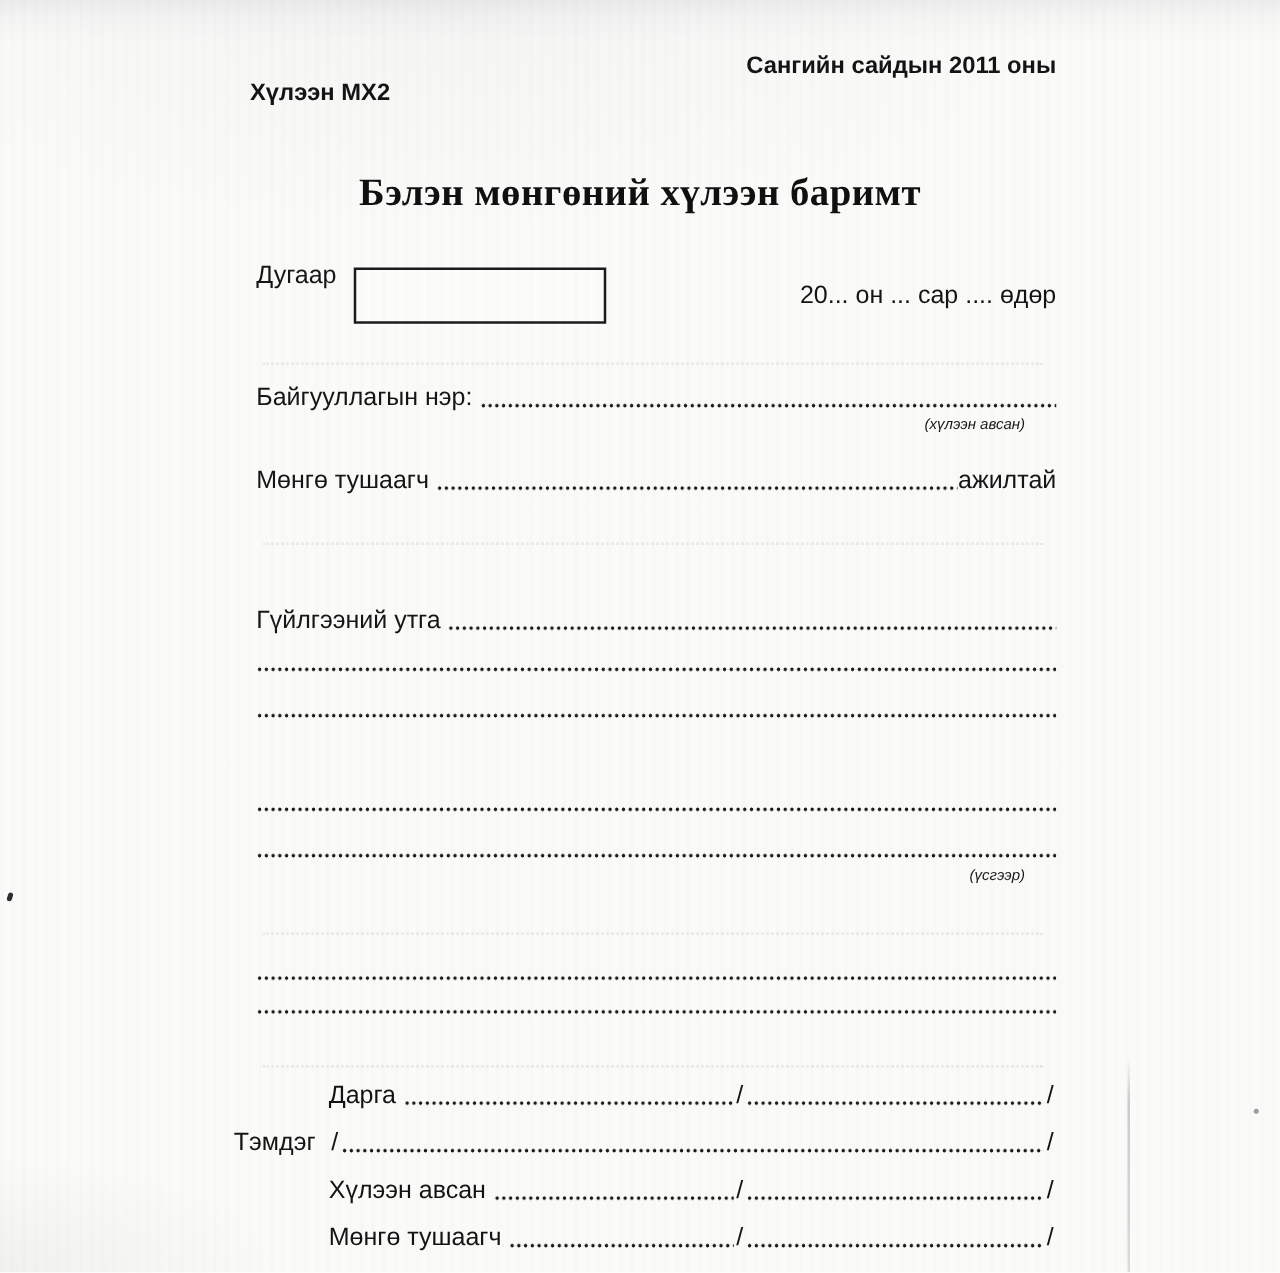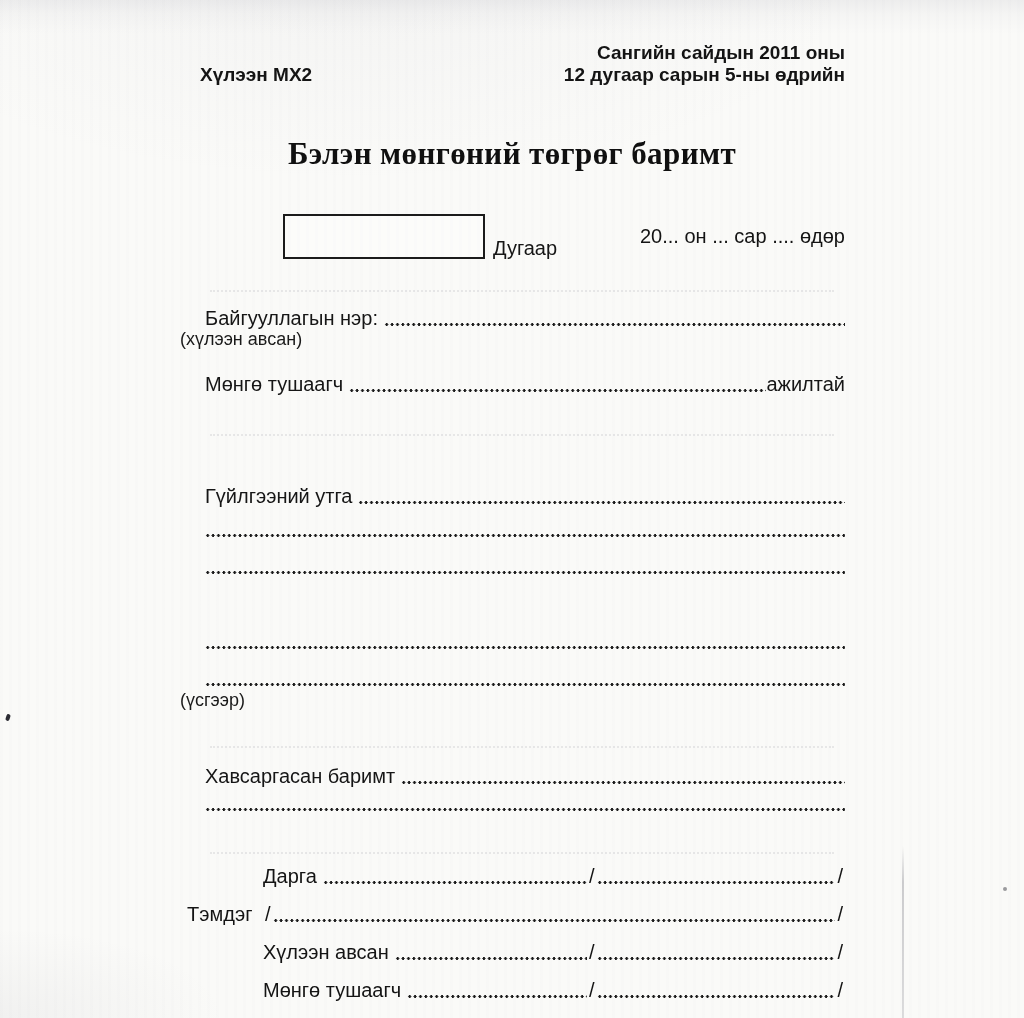--- a/index.html
+++ b/index.html
@@ -52,22 +52,22 @@
     width:198px;height:41px;
     border:2px solid #1b1b1b;
     background:rgba(255,255,255,0.35);
   }
   .date-line{
     position:absolute;right:179px;top:224px;
     font-size:20px;line-height:24px;
   }
   .note{
     position:absolute;left:180px;width:640px;
-    text-align:left;
-    font-size:18px;line-height:21px;
+    text-align:right;
+    font-style:italic;font-size:12px;line-height:21px;
     color:#1a1a1a;
   }
   .stamp{
     position:absolute;left:187px;top:902px;
     font-size:20px;line-height:24px;text-align:center;
   }
   .sig-row{
     position:absolute;left:263px;right:179px;
     display:flex;align-items:flex-end;
     font-size:20px;line-height:24px;height:24px;white-space:pre;
@@ -95,26 +95,25 @@
 </style>
 </head>
 <body>
 
 <div class="page">
 
   <span class="form-code">Хүлээн МХ2</span>
 
   <div class="auth">
     <div>Сангийн сайдын 2011 оны</div>
-    <div>12 дугаар сарын 5-ны өдрийн</div>
-  </div>
-
-  <h1 class="title">Бэлэн мөнгөний төгрөг баримт</h1>
-
-  <div class="row" style="top:236px;justify-content:center;">
+  </div>
+
+  <h1 class="title">Бэлэн мөнгөний хүлээн баримт</h1>
+
+  <div class="row" style="top:208px;">
     <span class="lbl">Дугаар</span>
   </div>
   <div class="num-box"></div>
   <div class="date-line">20... он ... сар .... өдөр</div>
 
   <div class="ghost" style="top:290px;"></div>
   <div class="row" style="top:306px;">
     <span class="lbl sp">Байгууллагын нэр:</span>
     <span class="dots"></span>
   </div>
@@ -142,21 +141,20 @@
   <div class="row" style="top:629px;">
     <span class="dots"></span>
   </div>
   <div class="row" style="top:666px;">
     <span class="dots"></span>
   </div>
   <div class="note" style="top:690px;">(үсгээр)</div>
 
   <div class="ghost" style="top:746px;"></div>
   <div class="row" style="top:764px;">
-    <span class="lbl sp">Хавсаргасан баримт</span>
     <span class="dots"></span>
   </div>
   <div class="row" style="top:791px;">
     <span class="dots"></span>
   </div>
 
   <div class="ghost" style="top:852px;"></div>
   <div class="stamp">Тэмдэг</div>
 
   <div class="sig-row" style="top:864px;">

